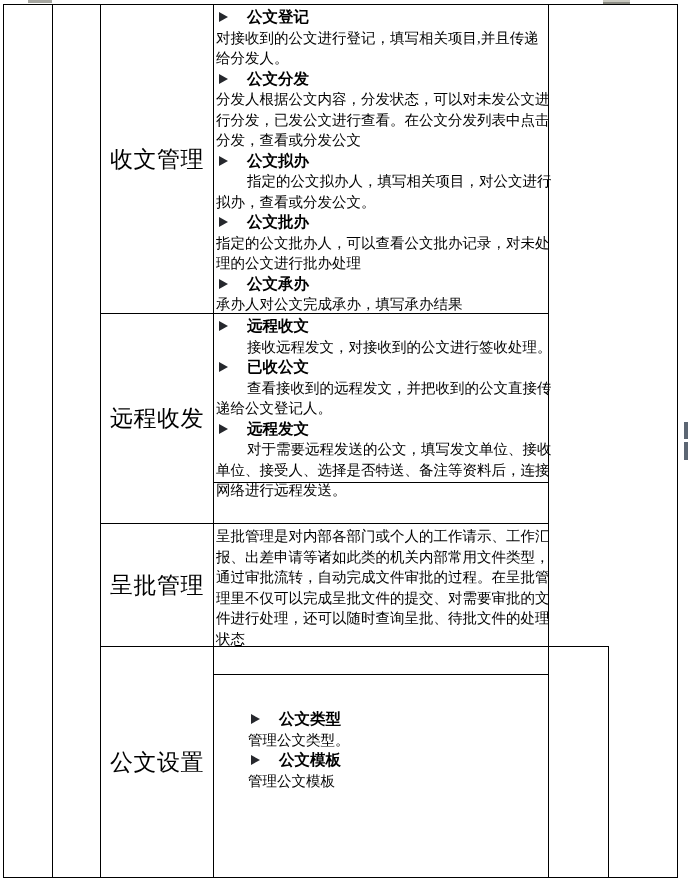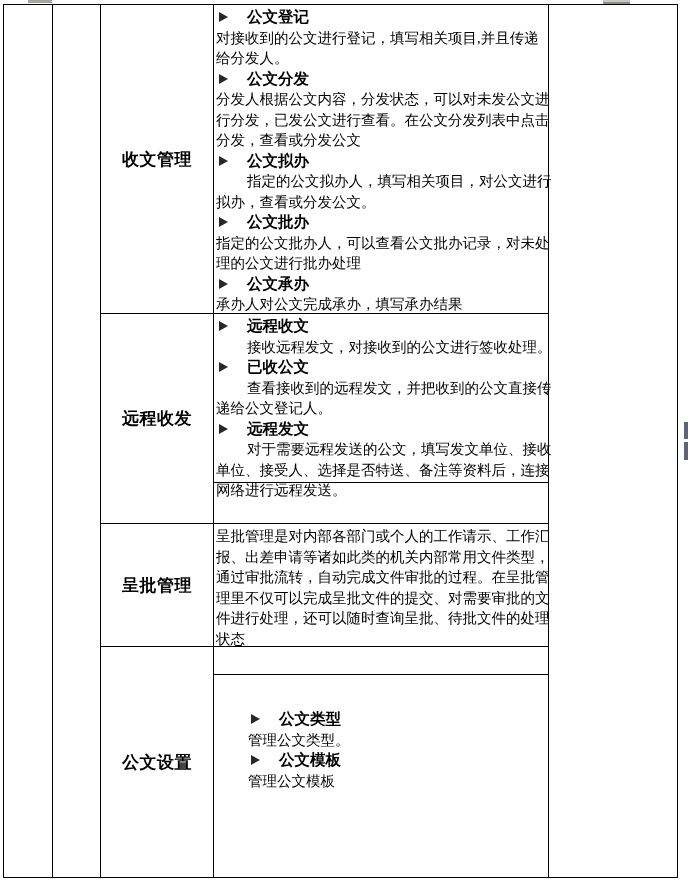--- a/index.html
+++ b/index.html
@@ -1,21 +1,21 @@
 <!DOCTYPE html>
 <html><head>
 <meta charset="utf-8">
 <style>
   html,body{margin:0;padding:0;background:#fff;}
   body{font-family:"Liberation Serif","DejaVu Serif",serif;color:#000;}
   #canvas{position:relative;width:688px;height:881px;background:#ffffff;overflow:hidden;}
 
   .cell{position:absolute;box-sizing:border-box;border:1px solid #000;background:transparent;}
   .label-cell{display:flex;align-items:center;justify-content:center;}
-  .label-cell .label-text{font-weight:bold;font-size:17px;letter-spacing:0.5px;}
+  .label-cell .label-text{font-weight:normal;font-size:23px;letter-spacing:0.5px;}
 
   .content-cell{padding:2px 8px 0 2px;}
   .content-cell .line{font-size:14.5px;line-height:20.5px;height:20.5px;white-space:nowrap;overflow:visible;}
   .content-cell .line.indent{text-indent:31px;}
   .content-cell .line.bullet-line{display:flex;align-items:center;}
   .bullet-arrow{display:inline-block;width:0;height:0;border-top:5px solid transparent;border-bottom:5px solid transparent;border-left:9px solid #26282d;margin:0 19px 0 3px;flex:0 0 auto;}
   .bullet-text{font-weight:bold;font-size:15.5px;}
 
   .content-cell.shifted{padding-top:62px;padding-left:34px;}
 
@@ -106,21 +106,21 @@
         <div class="line">呈批管理是对内部各部门或个人的工作请示、工作汇</div>
         <div class="line">报、出差申请等诸如此类的机关内部常用文件类型，</div>
         <div class="line">通过审批流转，自动完成文件审批的过程。在呈批管</div>
         <div class="line">理里不仅可以完成呈批文件的提交、对需要审批的文</div>
         <div class="line">件进行处理，还可以随时查询呈批、待批文件的处理</div>
         <div class="line">状态</div>
       </div>
       <div class="cell label-cell" style="left: 100px; top: 646px; width: 114px; height: 232px;">
         <span class="label-text">公文设置</span>
       </div>
-      <div class="cell content-cell shifted" style="left: 213px; top: 646px; width: 336px; height: 232px;">
+      <div class="cell content-cell shifted" style="left: 213px; top: 646px; width: 396px; height: 232px;">
         <div class="line bullet-line">
           <span class="bullet-arrow"></span>
           <span class="bullet-text">公文类型</span>
         </div>
         <div class="line">管理公文类型。</div>
         <div class="line bullet-line">
           <span class="bullet-arrow"></span>
           <span class="bullet-text">公文模板</span>
         </div>
         <div class="line">管理公文模板</div>

